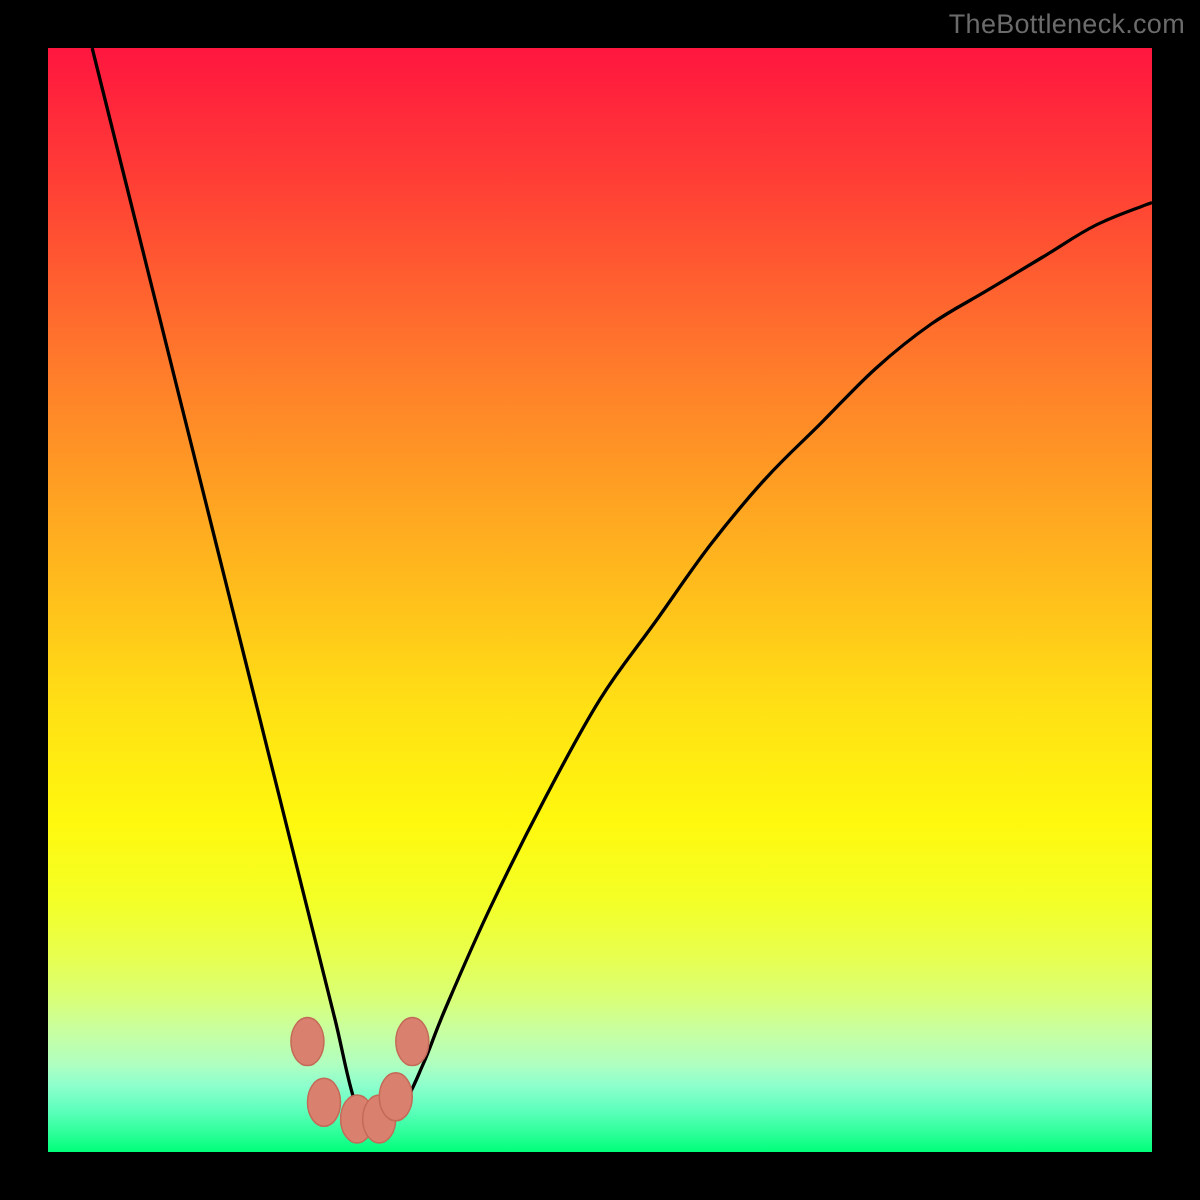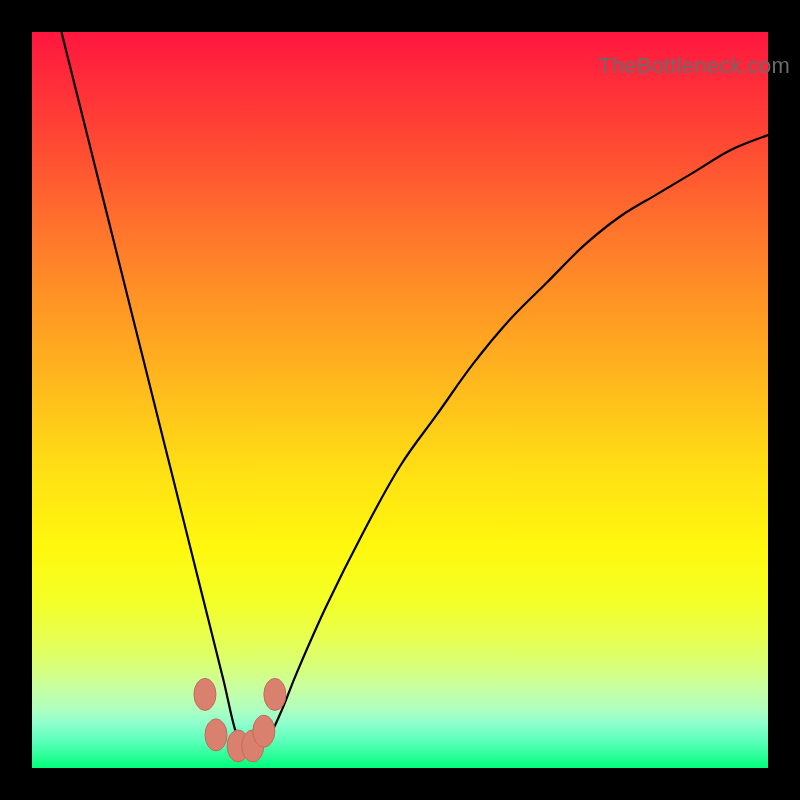--- a/index.html
+++ b/index.html
@@ -46,24 +46,23 @@
       #62ffbf 96%,
       #34ff9e 98%,
       #00ff7a 100%
     );
   }
   .watermark {
     position: absolute;
     top: 6px;
     right: 10px;
     color: #6b6b6b;
-    font-size: 22px;
+    font-size: 18px;
     font-weight: 400;
     letter-spacing: 0.2px;
-    margin-top: 47px;
   }
   svg.curve {
     position: absolute;
     inset: 0;
   }
 </style>
 </head>
 <body>
 
 <div class="outer">

